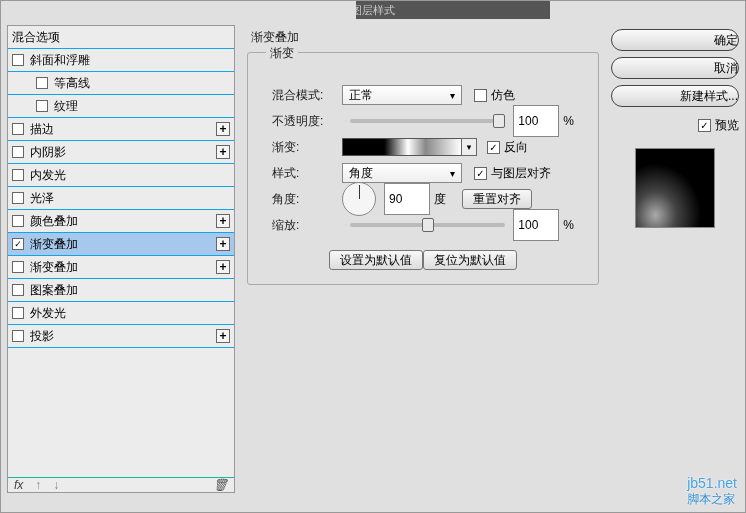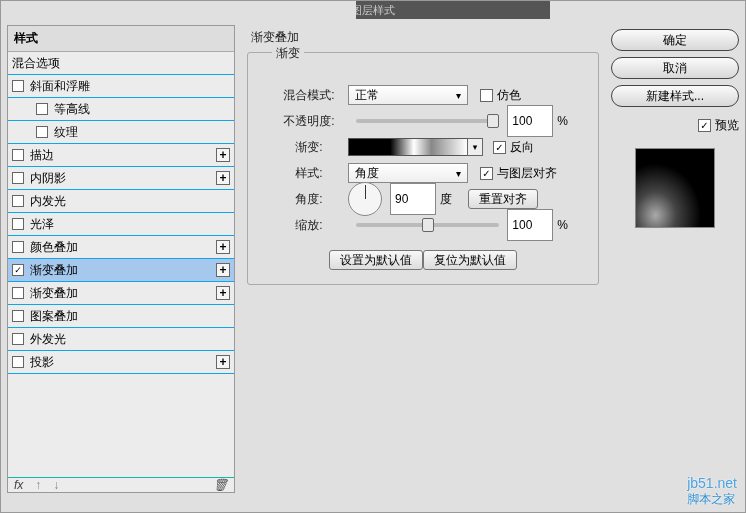--- a/index.html
+++ b/index.html
@@ -18,56 +18,55 @@
 .row .cb { width:12px;height:12px;border:1px solid #666; margin-right:6px; background:#fff; display:flex;align-items:center;justify-content:center;font-size:9px;line-height:1;}
 .row .cb.chk::after{content:"✓";color:#000;}
 .row .label{flex:1;}
 .row.sub{padding-left:28px;justify-content:space-between;}
 .row .plus{width:14px;height:14px;border:1px solid #666;background:#f5f5f5;font-size:12px;line-height:12px;text-align:center;font-weight:bold;cursor:pointer;}
 .left-footer{border-top:1px solid #14b8a6;padding:0 6px;font-style:italic;color:#444;display:flex;align-items:center;gap:12px;}
 .left-footer .arrow{color:#888}
 .left-footer .trash{margin-left:auto;color:#555;}
 .center{flex:1; padding: 2px 6px;}
 .group-title{font-size:12px;color:#222;margin:2px 0 4px 4px;}
-.fieldset{border:1px solid #aaa;border-radius:3px;padding:10px 30px 14px;background:#e0e0e0;margin-top:6px;}
+.fieldset{border:1px solid #aaa;border-radius:3px;padding:10px 24px 14px;background:#e0e0e0;margin-top:6px;}
 .fieldset .legend{position:relative;top:-18px;left:-6px;background:#e0e0e0;padding:0 4px;display:inline-block;color:#222;}
 .frow{display:flex;align-items:center;margin:4px 0; height:22px;}
-.flabel{width:62px;text-align:center;margin-right:8px;color:#222;}
+.flabel{width:62px;text-align:left;margin-right:8px;color:#222;}
 .select{height:20px;border:1px solid #888;background:linear-gradient(#fff,#eee);display:flex;align-items:center;padding:0 6px;min-width:100px;}
 .select .caret{margin-left:auto;font-size:10px;}
 .num{width:46px;height:32px;border:1px solid #888;background:#fff;text-align:left;padding:0 4px;}
 .unit{margin-left:4px;}
 .cbx{width:13px;height:13px;border:1px solid #666;background:#fff;display:inline-flex;align-items:center;justify-content:center;margin-right:4px;font-size:10px;}
 .cbx.chk::after{content:"✓";}
 .slider{flex:1;height:4px;background:#bbb;position:relative;margin:0 8px;border-radius:2px;}
 .slider .thumb{width:12px;height:14px;background:#e8e8e8;border:1px solid #666;border-radius:2px;position:absolute;top:-5px;}
 .gradbar{width:120px;height:18px;border:1px solid #555;background:linear-gradient(to right,#000 0%,#000 35%,#fff 55%,#888 70%,#fff 100%);}
 .dd{width:16px;height:18px;border:1px solid #666;background:#eee;text-align:center;line-height:16px;font-size:9px;margin-left:-1px;}
 .anglectl{width:34px;height:34px;border:1px solid #888;border-radius:50%;background:#f5f5f5;position:relative;margin-right:8px;}
 .anglectl .hand{position:absolute;left:50%;top:2px;width:1px;height:14px;background:#333;transform-origin:bottom;}
 .btn{height:20px;border:1px solid #777;background:linear-gradient(#f8f8f8,#ddd);border-radius:3px;padding:0 10px;display:inline-flex;align-items:center;cursor:pointer;}
 .btnrow{display:flex;justify-content:center;margin-top:14px;}
 .right{width:128px;display:flex;flex-direction:column;gap:6px;padding-top:4px;}
-.rbtn{height:22px;border:1px solid #444;background:linear-gradient(#fafafa,#d8d8d8);border-radius:11px;text-align:center;line-height:20px;cursor:pointer;}
+.rbtn{height:22px;border:1px solid #444;background:linear-gradient(#fafafa,#d8d8d8);border-radius:11px;text-align:right;line-height:20px;cursor:pointer;}
 .preview-cb{display:flex;align-items:center;justify-content:flex-end;margin-top:4px;}
 .preview{width:80px;height:80px;margin:8px auto;border:1px solid #888;background:radial-gradient(ellipse at 25% 85%, #aaa 0%, #444 25%, #000 55%);}
 .watermark{position:absolute;right:8px;bottom:4px;font-size:13px;color:#2d8fd4;text-shadow:0 0 2px #fff;}
 .watermark .sub{font-size:14px;color:#4aa3e2;}
 </style>
 </head>
 <body>
 
 <div class="dialog">
   <div class="titlebar-side titlebar-left"></div>
   <div class="titlebar-side titlebar-right"></div>
   <div class="titlebar">图层样式</div>
   <div class="body">
     <div class="left">
       <div class="listwrap">
-      <div class="left-header">样式</div>
       <div class="row">
             <span class="label">混合选项</span>
           </div>
 
       <div class="row">
             <span class="cb"></span>
             <span class="label">斜面和浮雕</span>
           </div>
       <div class="row sub">
             <span class="cb"></span>

